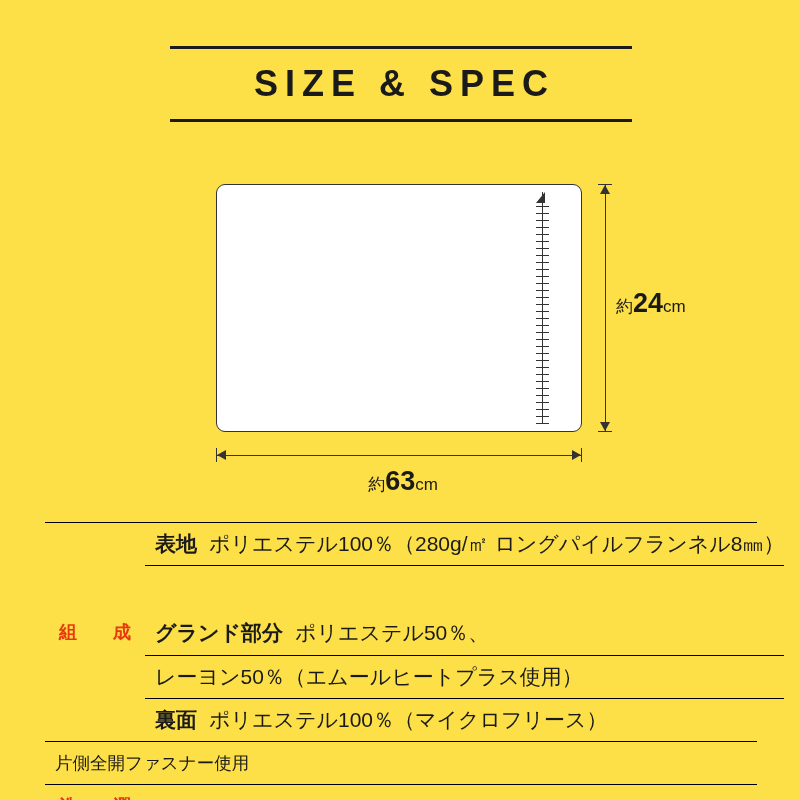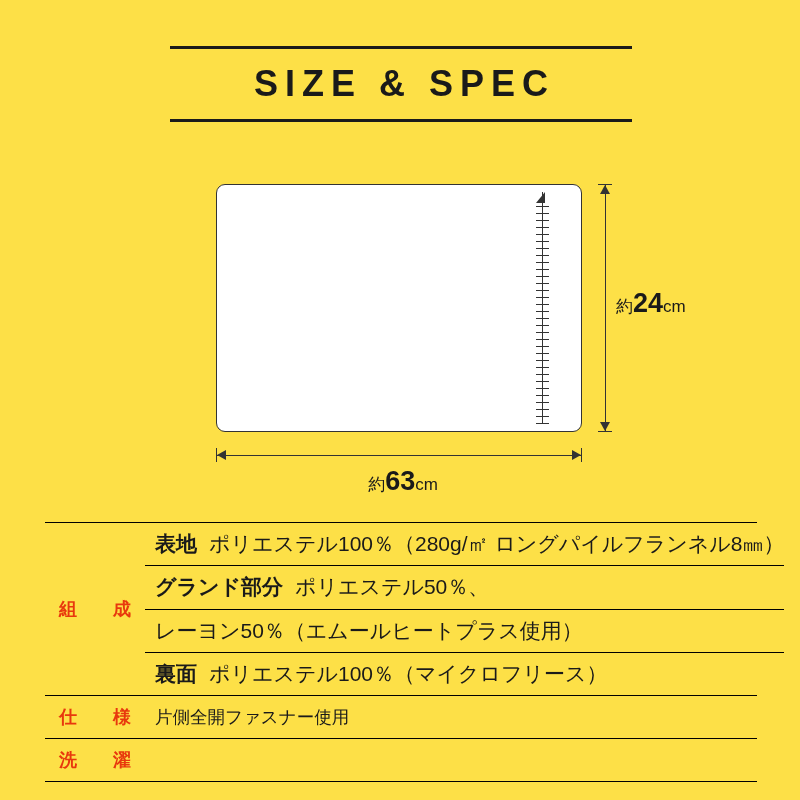--- a/index.html
+++ b/index.html
@@ -248,21 +248,21 @@
     font-size: 21px;
     line-height: 1.25;
     color: #1a1a1a;
   }
   .spec-line.sep { border-top: 1px solid #000000; }
   .spec-line .lbl {
     font-weight: bold;
     white-space: nowrap;
     margin-right: 12px;
   }
-  .spec-line .lbl.wide { letter-spacing: 0px; }
+  .spec-line .lbl.wide { letter-spacing: 0px; margin-top: 46px; }
   .spec-line .val { white-space: nowrap; }
   .spec-single {
     padding: 9px 0 9px 10px;
     font-size: 17.5px;
     color: #1a1a1a;
     white-space: nowrap;
   }
 </style>
 </head>
 <body>
@@ -356,21 +356,20 @@
           <span class="val">レーヨン50％（エムールヒートプラス使用）</span>
         </div>
         <div class="spec-line sep">
           <span class="lbl">裏面</span>
           <span class="val">ポリエステル100％（マイクロフリース）</span>
         </div>
       </div>
     </div>
 
     <div class="spec-row">
-      <div class="spec-head">仕　様</div>
       <div class="spec-body">
         <div class="spec-single">片側全開ファスナー使用</div>
       </div>
     </div>
 
     <div class="spec-row last">
       <div class="spec-head">洗　濯</div>
     </div>
 
   </div>

